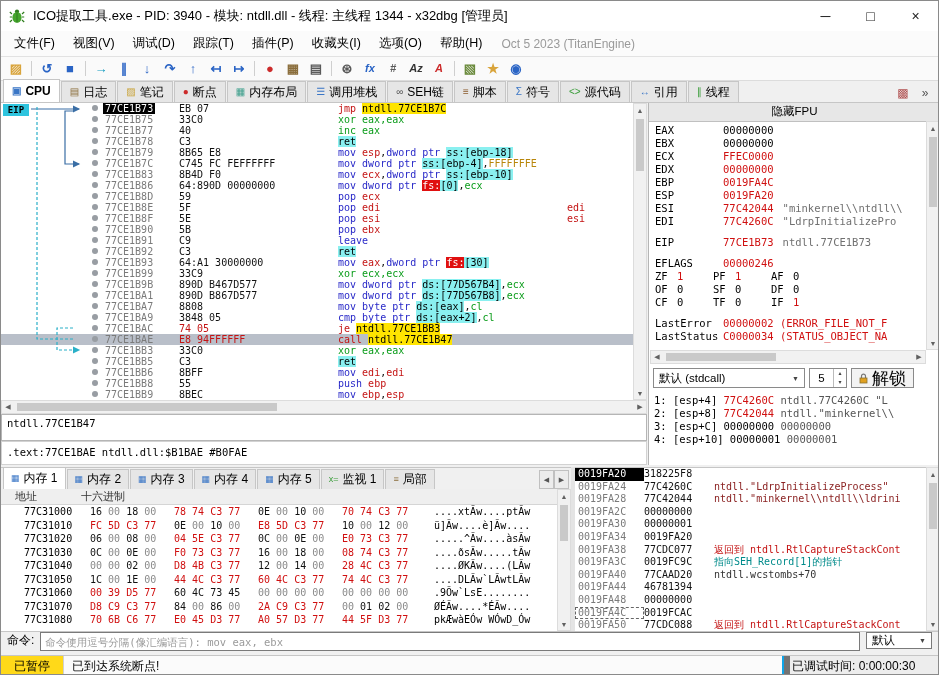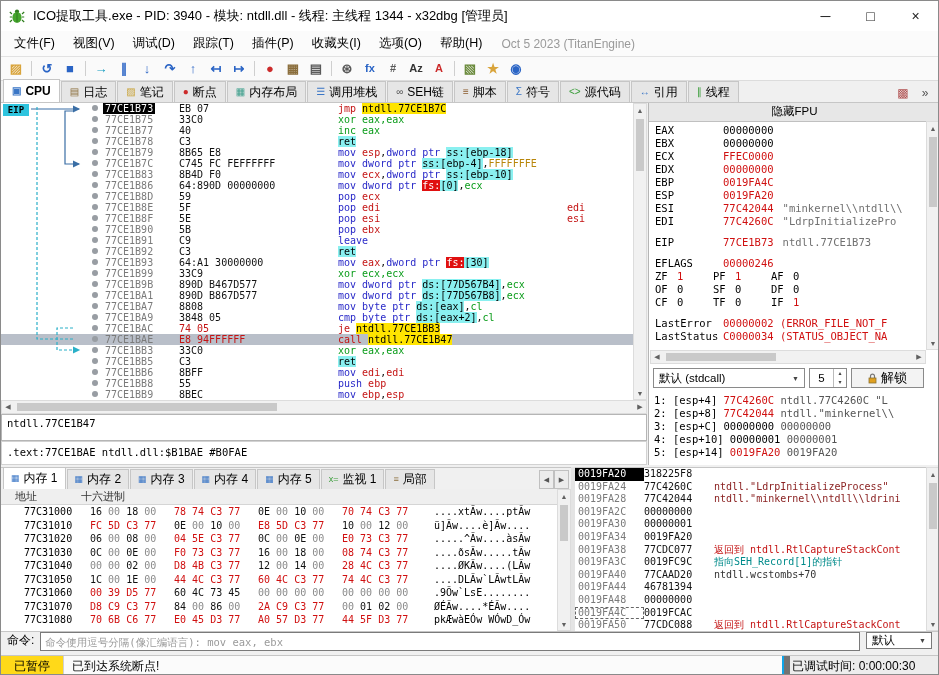--- a/index.html
+++ b/index.html
@@ -12,21 +12,21 @@
   .wbtn{width:45px;display:flex;align-items:center;justify-content:center;font-size:14px;color:#222;}
   
   .menubar{position:absolute;left:0;top:30px;width:100%;height:26px;background:#fbfbfb;border-bottom:1px solid #e2e2e2;display:flex;align-items:center;padding-left:4px;box-sizing:border-box;}
   #menubar-items{display:flex;}
   .mitem{padding:4px 9px;font-size:12.5px;white-space:nowrap;}
   .mdate{color:#9a9a9a;margin-left:10px;font-size:12px;white-space:nowrap;}
   
   .toolbar{position:absolute;left:0;top:56px;width:100%;height:24px;background:#fafafa;border-bottom:1px solid #dcdcdc;display:flex;align-items:center;padding-left:4px;box-sizing:border-box;gap:1px;}
   .tbtn{width:22px;height:20px;display:flex;align-items:center;justify-content:center;border-radius:2px;}
   .tglyph{font-size:13px;font-weight:bold;line-height:1;}
-  .tglyph.txt{font-size:11px;}
+  .tglyph.txt{font-size:11px;font-style:italic;}
   .tsep{width:1px;height:15px;background:#cfcfcf;margin:0 3px;}
   
   .tabbar{position:absolute;left:0;top:80px;width:100%;height:22px;background:#f0f0f0;border-bottom:1px solid #c6c6c6;display:flex;align-items:flex-end;padding-left:2px;box-sizing:border-box;}
   #tabbar{display:flex;align-items:flex-end;}
   .tab{height:20px;display:flex;align-items:center;gap:4px;padding:0 8px;font-size:12px;border:1px solid #c6c6c6;border-bottom:none;background:#e6e6e6;margin-right:1px;white-space:nowrap;}
   .tab.active{background:#fff;height:22px;font-weight:bold;}
   .tabicon{font-size:10px;line-height:1;}
   #tabextras{margin-left:auto;display:flex;align-items:center;margin-right:4px;gap:4px;}
   .xbtn{width:18px;height:18px;display:flex;align-items:center;justify-content:center;font-size:12px;}
   
@@ -63,21 +63,21 @@
   .rgap{height:8px;}
   .rflag-n{width:22px;}.rflag-v{width:36px;}
   #reg-hscroll{left:1px;top:247px;width:276px;}
   #reg-vscroll{right:0;top:18px;height:229px;}
   .ccrow{position:absolute;left:4px;top:264px;right:4px;height:22px;display:flex;align-items:center;gap:4px;}
   .ccombo{width:152px;height:20px;border:1px solid #8a8a8a;background:#fff;display:flex;align-items:center;padding:0 5px;font-size:11.5px;box-sizing:border-box;}
   .caret{margin-left:auto;font-size:7px;color:#444;}
   .cspin{width:38px;height:20px;border:1px solid #8a8a8a;background:#fff;display:flex;align-items:center;box-sizing:border-box;font-size:11.5px;}
   .cspin .num{flex:1;text-align:center;}
   .spinarrows{width:12px;border-left:1px solid #bbb;display:flex;flex-direction:column;align-items:center;font-size:6px;color:#444;line-height:9px;}
-  .cunlock{height:20px;border:1px solid #8a8a8a;background:#f3f3f3;display:flex;align-items:center;gap:4px;padding:0 16px;font-size:13px;box-sizing:border-box;}
+  .cunlock{height:20px;border:1px solid #8a8a8a;background:#f3f3f3;display:flex;align-items:center;gap:4px;padding:0 7px;font-size:17px;box-sizing:border-box;}
   #argrows{position:absolute;left:5px;top:291px;right:4px;font-family:"DejaVu Sans Mono",monospace;font-size:10.5px;}
   .arow{height:13px;line-height:13px;white-space:pre;overflow:hidden;}
   .acm{color:#555;}
   
   #dumptabs{position:absolute;left:0;top:466px;width:570px;height:22px;background:#f0f0f0;border-top:1px solid #c6c6c6;display:flex;align-items:flex-end;padding-left:2px;box-sizing:border-box;}
   .btab{height:19px;padding:0 7px;display:flex;align-items:center;gap:4px;font-size:12px;border:1px solid #c6c6c6;border-bottom:none;background:#e6e6e6;margin-right:1px;white-space:nowrap;}
   .btab.active{background:#fff;height:21px;}
   .btabicon{font-size:9px;line-height:1;}
   #dumpnav{margin-left:auto;display:flex;margin-right:2px;}
   .navbtn{width:13px;height:17px;border:1px solid #c0c0c0;background:#ececec;font-size:7px;display:flex;align-items:center;justify-content:center;color:#555;}
@@ -388,21 +388,20 @@
           <rect x="1" y="5" width="7" height="5" fill="#e0a020" stroke="#8a7030" stroke-width="0.8"></rect>
         </svg>
         <span>解锁</span>
       </div>
     </div>
     <div id="argrows">
         <div class="arow"><span class="an">1: [esp+4] </span><span class="av red">77C4260C</span><span class="acm"> ntdll.77C4260C "L</span></div>
         <div class="arow"><span class="an">2: [esp+8] </span><span class="av red">77C42044</span><span class="acm"> ntdll."minkernel\\</span></div>
         <div class="arow"><span class="an">3: [esp+C] </span><span class="av">00000000</span><span class="acm"> 00000000</span></div>
         <div class="arow"><span class="an">4: [esp+10] </span><span class="av">00000001</span><span class="acm"> 00000001</span></div>
-        <div class="arow"><span class="an">5: [esp+14] </span><span class="av red">0019FA20</span><span class="acm"> 0019FA20</span></div>
       </div>
   </div>
 
   <div id="dumptabs">
     <div id="dumptabs-list" style="display:flex;align-items:flex-end;">
         <div class="btab active">
           <span class="btabicon" style="color: rgb(58, 118, 198);">▦</span>
           <span>内存 1</span>
         </div>
         <div class="btab">

